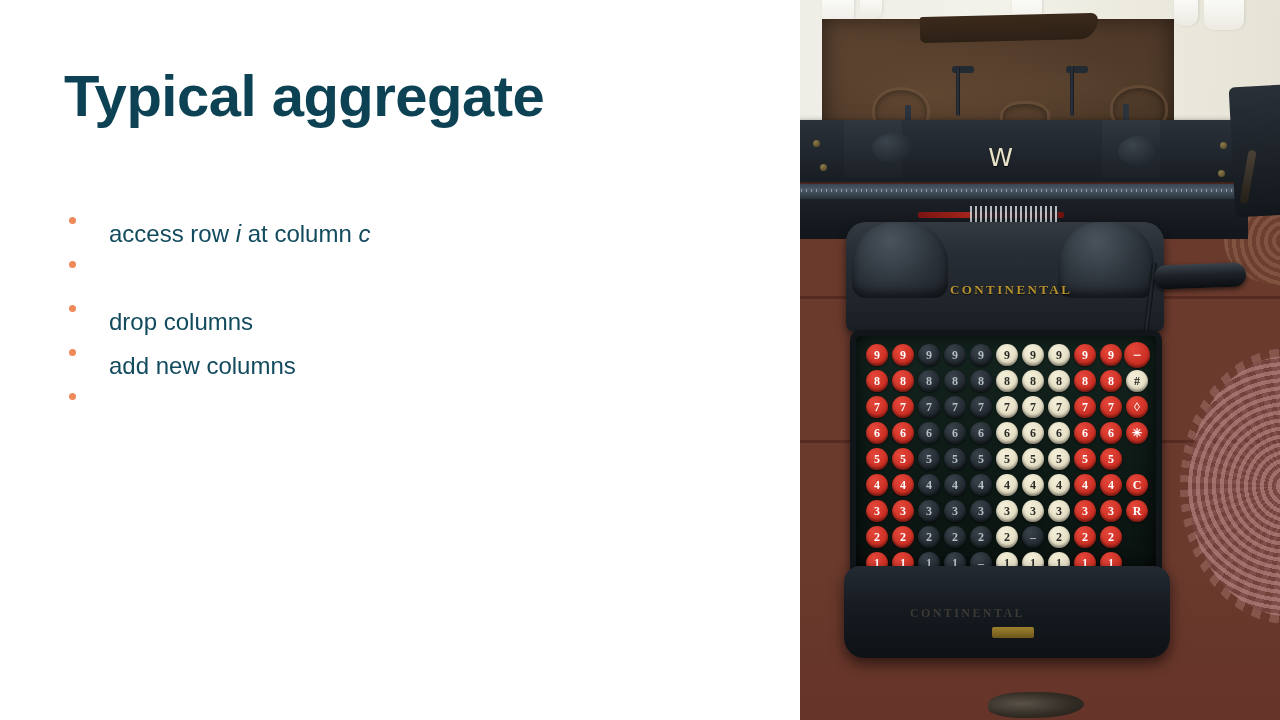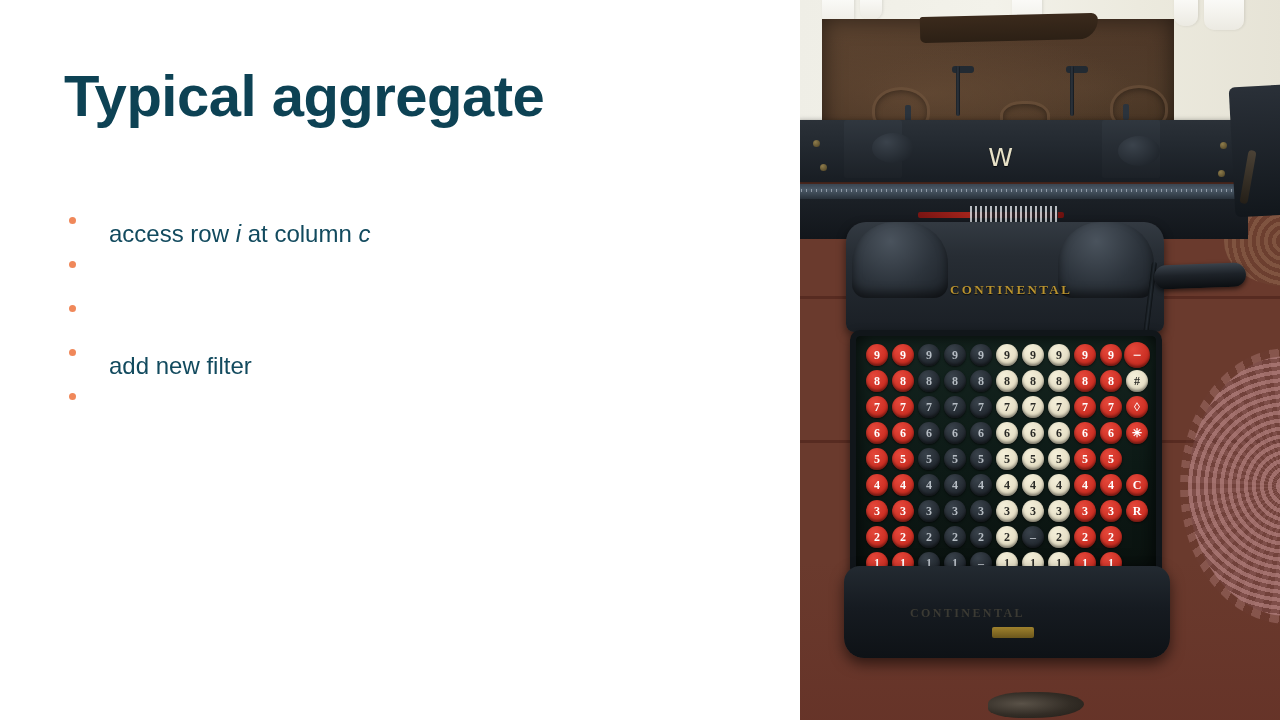--- a/index.html
+++ b/index.html
@@ -482,24 +482,25 @@
     <ul class="bullet-list">
       <li class="bullet-item">
         <span class="bullet-dot"></span>
         <span class="bullet-text"><span>access row </span><em>i</em><span> at column </span><em>c</em></span>
       </li>
       <li class="bullet-item">
         <span class="bullet-dot"></span>
       </li>
       <li class="bullet-item">
         <span class="bullet-dot"></span>
+        <span class="bullet-text">drop columns</span>
       </li>
       <li class="bullet-item">
         <span class="bullet-dot"></span>
-        <span class="bullet-text">add new filter</span>
+        <span class="bullet-text">add new columns</span>
       </li>
       <li class="bullet-item">
         <span class="bullet-dot"></span>
       </li>
     </ul>
   </div>
 
   <div class="photo-pane">
 
     <div class="table-wood"></div>

